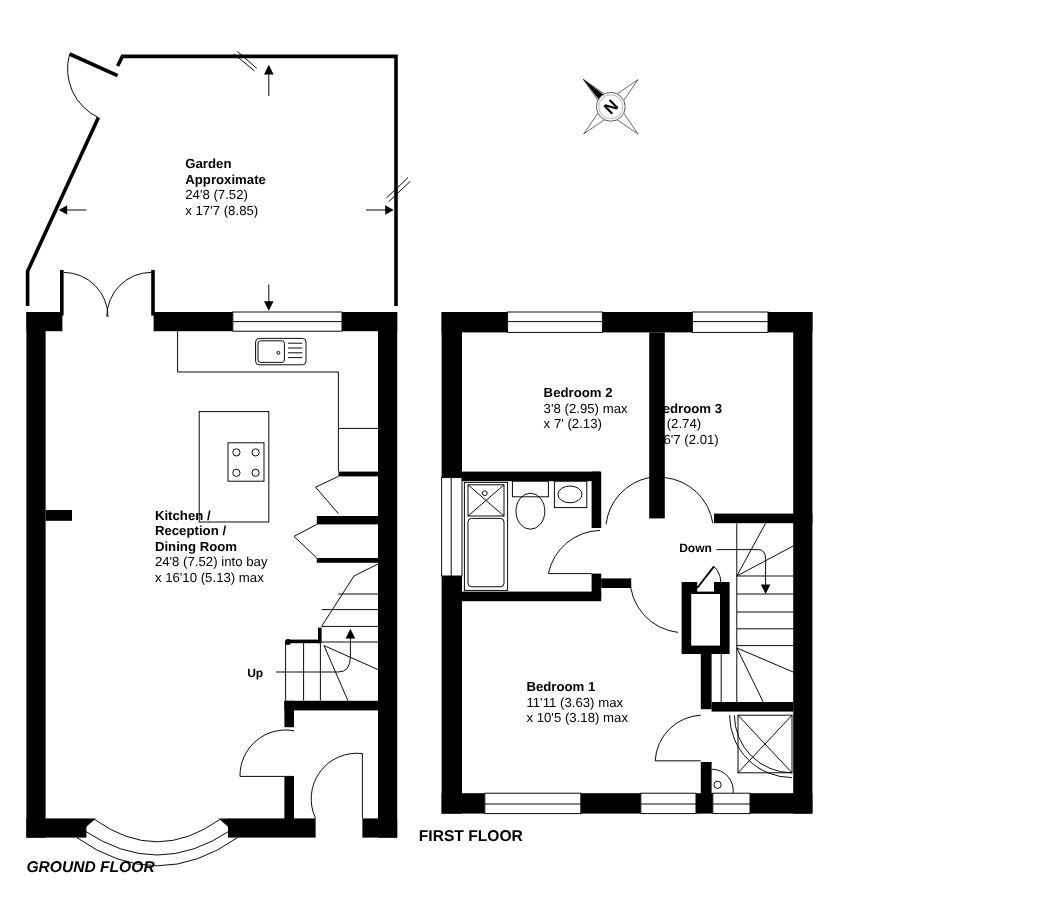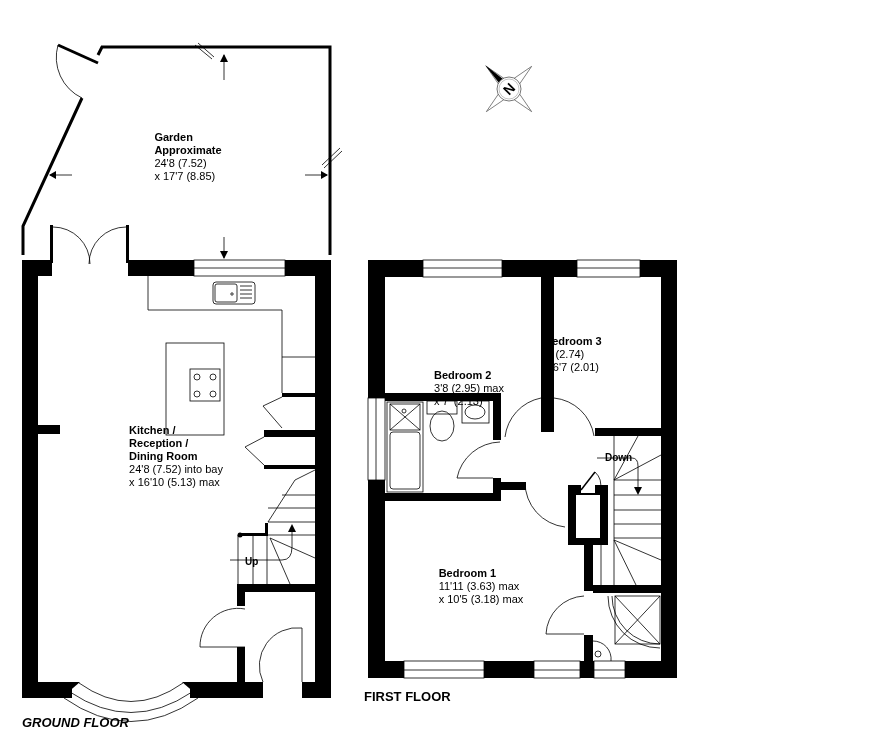--- a/index.html
+++ b/index.html
@@ -4,21 +4,21 @@
 <style>
   html, body { margin:0; padding:0; background:#ffffff; }
   body { width:878px; height:756px; position:relative; overflow:hidden; font-family:"Liberation Sans", sans-serif; }
   svg { position:absolute; left:0; top:0; }
   .wall { fill:#000; }
   .thin { fill:none; stroke:#000; stroke-width:0.8; }
   .thinw { fill:#fff; stroke:#000; stroke-width:0.8; }
   .lbl { position:absolute; text-align:left; color:#000; font-size:11px; line-height:13px; white-space:nowrap; transform:translateX(-50%); }
   .lbl b { display:block; font-weight:bold; }
   .lbl span { display:block; }
-  .tag { position:absolute; font-weight:bold; font-size:10px; color:#000;margin-left:39px; }
+  .tag { position:absolute; font-weight:bold; font-size:10px; color:#000; }
   .floor { position:absolute; font-weight:bold; font-size:13px; color:#000; }
 </style>
 </head>
 <body>
 
 <svg width="878" height="756" viewBox="0 0 878 756">
 
   <g>
     <polyline points="98,55 102,47 330,47 330,255" fill="none" stroke="#000" stroke-width="3"></polyline>
     <polyline points="82,98 23,226 23,255" fill="none" stroke="#000" stroke-width="3"></polyline>
@@ -227,34 +227,34 @@
 <div class="lbl" style="left:176px; top:424px;">
   <b>Kitchen /</b>
   <b>Reception /</b>
   <b>Dining Room</b>
   <span>24'8 (7.52) into bay</span>
   <span>x 16'10 (5.13) max</span>
 </div>
 
 <div class="tag" style="left:206px; top:556px;">Up</div>
 
-<div class="lbl" style="left:469px; top:322px;margin-top:47px;">
+<div class="lbl" style="left:488px; top:322px;">
   <b>Bedroom 2</b>
   <span>3'8 (2.95) max</span>
   <span>x 7' (2.13)</span>
 </div>
 
 <div class="lbl" style="left:573px; top:335px;">
   <b>Bedroom 3</b>
   <span>9' (2.74)</span>
   <span>x 6'7 (2.01)</span>
 </div>
 
 <div class="tag" style="left:566px; top:452px;">Down</div>
 
 <div class="lbl" style="left:481px; top:567px;">
   <b>Bedroom 1</b>
   <span>11'11 (3.63) max</span>
   <span>x 10'5 (3.18) max</span>
 </div>
 
-<div class="floor" style="left:364px; top:689px;">FIRST FLOOR</div>
+<div class="floor" style="left:349px; top:689px;">FIRST FLOOR</div>
 <div class="floor" style="left:22px; top:715px;font-style:italic;">GROUND FLOOR</div>
 
 </body></html>

